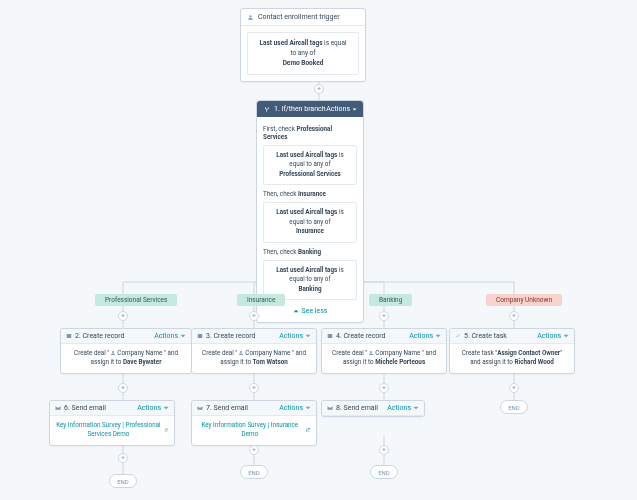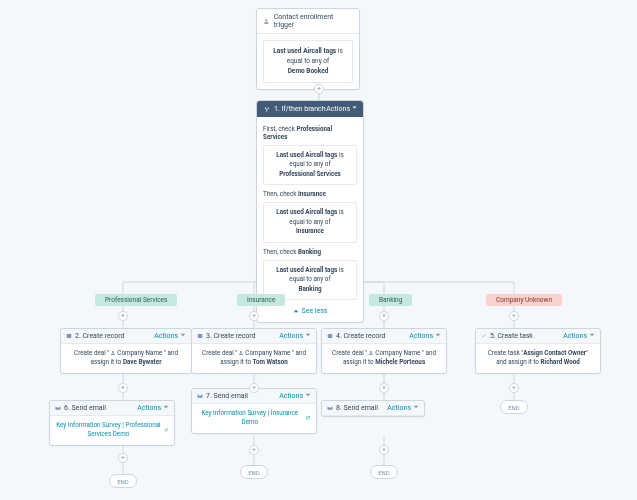--- a/index.html
+++ b/index.html
@@ -7,21 +7,21 @@
 svg.canvas{position:absolute;inset:0;z-index:0}
 .layer{position:absolute;inset:0;z-index:1}
 .card{position:absolute;background:#fff;border:1px solid #cbd6e2;border-radius:3px;box-shadow:0 1px 2px rgba(0,0,0,.04)}
 .t-head{display:flex;align-items:center;padding:4px 6px;border-bottom:1px solid #e5eaf0;color:#33475b;gap:4px}
 .t-head svg{width:7px;height:7px;fill:#7c98b6}
 .t-body{padding:6px}
 .inner{border:1px solid #e5eaf0;border-radius:2px;padding:6px 8px;text-align:center;color:#33475b;font-size:6.5px;line-height:1.5}
 .b-head{display:flex;align-items:center;justify-content:space-between;padding:4px 6px;background:#425b76;color:#fff;border-radius:3px 3px 0 0;border-bottom:none}
 .b-head .left{display:flex;align-items:center;gap:4px}
 .b-head svg{width:7px;height:7px;fill:#fff}
-.act{display:flex;align-items:flex-start;gap:2px;cursor:pointer;color:inherit}
+.act{display:flex;align-items:center;gap:2px;cursor:pointer;color:inherit}
 .act svg{width:5px;height:5px;fill:currentColor}
 .b-body{padding:6px;color:#33475b}
 .sec{font-size:6.3px;margin:2px 0 4px}
 .innerb{border:1px solid #e5eaf0;border-radius:2px;padding:5px 6px;text-align:center;font-size:6.3px;line-height:1.5;margin-bottom:5px}
 .link{color:#0091ae;cursor:pointer;display:flex;align-items:center;justify-content:center;gap:3px;padding:2px 0 1px}
 .link svg{width:6px;height:6px;fill:#0091ae}
 .pill{position:absolute;background:#c5e8df;color:#2d5e55;font-size:6.5px;padding:2px 10px;border-radius:2px;text-align:center}
 .pill.red{background:#f8d3cd;color:#893025}
 .a-head{display:flex;align-items:center;justify-content:space-between;padding:3px 5px;border-bottom:1px solid #e5eaf0;color:#33475b;background:#f5f8fa;border-radius:3px 3px 0 0}
 .a-head .left{display:flex;align-items:center;gap:3px}
@@ -54,21 +54,21 @@
     <line x1="384" y1="374" x2="384" y2="400"></line>
     <line x1="514" y1="374" x2="514" y2="400"></line>
     <line x1="123" y1="444" x2="123" y2="475"></line>
     <line x1="254" y1="436" x2="254" y2="465"></line>
     <line x1="384" y1="436" x2="384" y2="465"></line>
   </g>
 </svg>
 
 <div class="layer">
 
-<div class="card" style="left:256px;top:8px;width:104px">
+<div class="card" style="left:240px;top:8px;width:126px">
   <div class="t-head">
     <svg viewBox="0 0 24 24">
           <path d="M12 12a4 4 0 100-8 4 4 0 000 8zm0 2c-4 0-8 2-8 5v1h16v-1c0-3-4-5-8-5z"></path>
         </svg>
     <span>Contact enrollment trigger</span>
   </div>
   <div class="t-body">
     <div class="inner">
       <b>Last used Aircall tags</b> <span>is equal to any of</span><br><b>Demo Booked</b>
     </div>
@@ -171,21 +171,21 @@
           <svg viewBox="0 0 10 10">
             <path d="M1 3l4 4 4-4z"></path>
           </svg>
         </div>
   </div>
   <div class="a-body"><span>Create deal "</span><svg class="pic" viewBox="0 0 24 24">
           <path d="M12 12a4 4 0 100-8 4 4 0 000 8zm0 2c-4 0-8 2-8 5v1h16v-1c0-3-4-5-8-5z"></path>
         </svg><span>Company Name</span> <span>" and assign it to </span><b>Michele Porteous</b></div>
 </div>
 
-<div class="card" style="left:475px;top:328px;width:126px">
+<div class="card" style="left:449px;top:328px;width:126px">
   <div class="a-head">
     <div class="left">
           <svg viewBox="0 0 24 24">
             <path d="M9 16l-4-4 1.4-1.4L9 13.2l8.6-8.6L19 6z"></path>
           </svg>
           <span>5. Create task</span>
         </div>
     <div class="act">
           <span>Actions</span>
           <svg viewBox="0 0 10 10">
@@ -217,21 +217,21 @@
         </div>
   </div>
   <div class="a-body"><span class="em-link">
           <span>Key Information Survey | Professional Services Demo</span> 
           <svg viewBox="0 0 24 24">
             <path d="M14 3h7v7h-2V6.4l-8 8L9.6 13l8-8H14zM5 5h6v2H7v10h10v-4h2v6H5z"></path>
           </svg>
         </span></div>
 </div>
 
-<div class="card" style="left:191px;top:388px;width:126px">
+<div class="card" style="left:191px;top:400px;width:126px">
   <div class="a-head">
     <div class="left">
           <svg viewBox="0 0 24 24">
             <path d="M2 5h20v14H2zM2 5l10 7L22 5"></path>
           </svg>
           <span>7. Send email</span>
         </div>
     <div class="act">
           <span>Actions</span>
           <svg viewBox="0 0 10 10">

